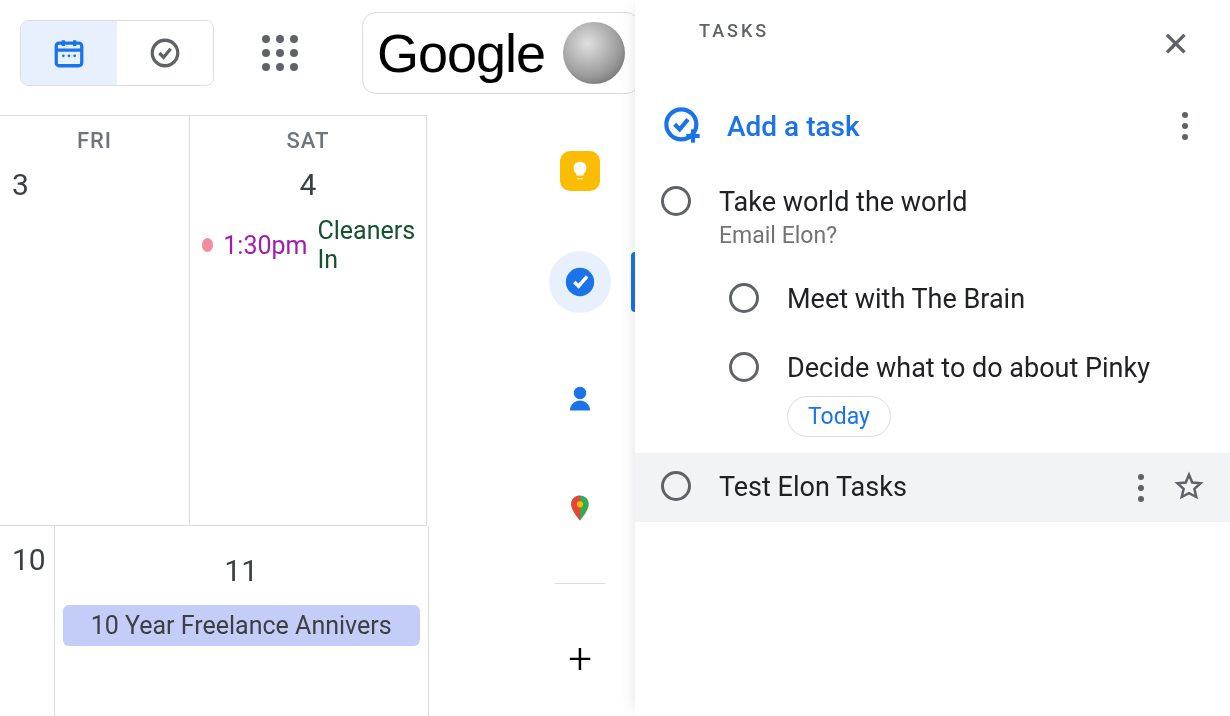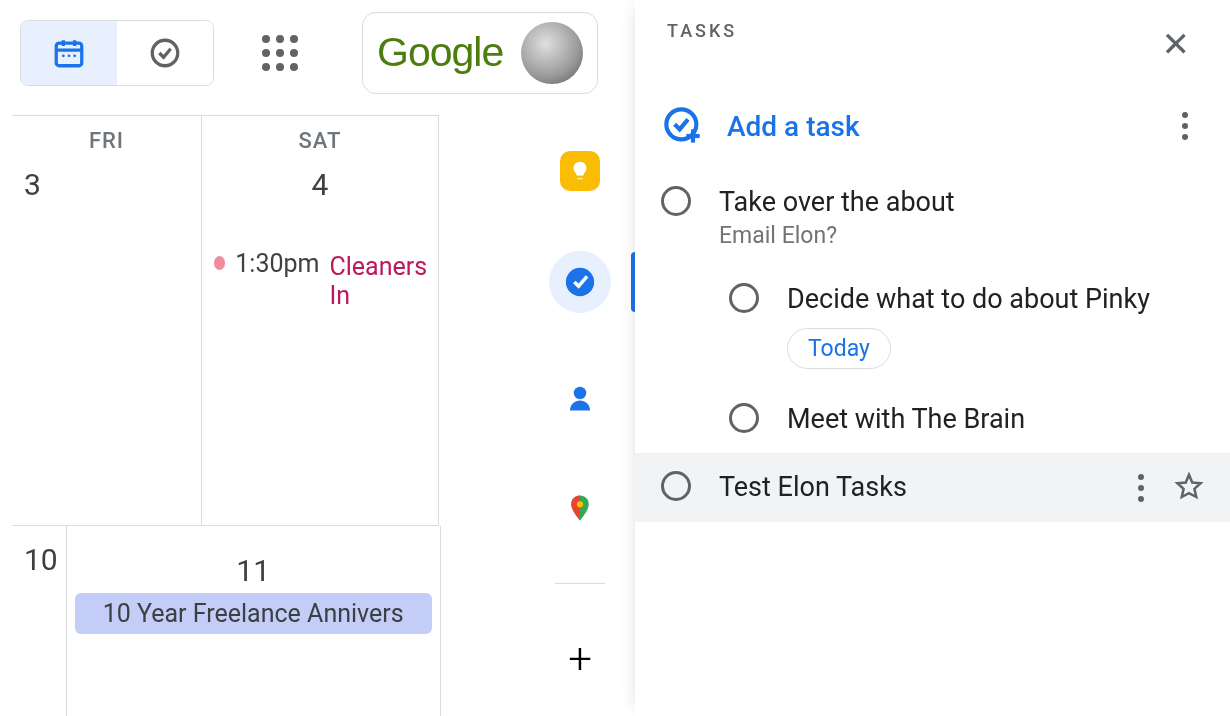--- a/index.html
+++ b/index.html
@@ -8,54 +8,54 @@
   
   .topbar { display: flex; align-items: center; height: 105px; padding: 20px; gap: 10px; }
   .view-toggle { display: inline-flex; border: 1px solid #dadce0; border-radius: 8px; overflow: hidden; }
   .view-btn { width: 96px; height: 64px; display:flex; align-items:center; justify-content:center; background:#fff; cursor:pointer; }
   .view-btn.active { background:#e8f0fe; }
   .view-btn svg { width: 34px; height: 34px; }
   .apps-btn { width: 64px; height:64px; display:flex; align-items:center; justify-content:center; margin-left: 24px; cursor:pointer;}
   .apps-grid { display:grid; grid-template-columns:repeat(3,8px); grid-template-rows:repeat(3,8px); gap:6px;}
   .apps-grid span { background:#5f6368; border-radius:50%; width:8px; height:8px;}
   .account-pill { margin-left: 40px; display:flex; align-items:center; gap:18px; border:1px solid #dadce0; border-radius: 14px; padding: 8px 14px; height: 82px; }
-  .google-logo { font-size: 41px; color:#4d7c0f; font-weight:500; letter-spacing: -1px; font-family: 'Product Sans', Arial; }
+  .google-logo { font-size: 54px; color:#000000; font-weight:500; letter-spacing: -1px; font-family: 'Product Sans', Arial; }
   .avatar { width:62px; height:62px; border-radius:50%; background: radial-gradient(circle at 40% 35%, #e0e0e0 0%, #999 60%, #555 100%); }
 
   
-  .calendar { position:absolute; top:115px; left:12px; width: 427px; bottom:0; border-top:1px solid #dadce0;}
+  .calendar { position:absolute; top:115px; left:0; width: 427px; bottom:0; border-top:1px solid #dadce0;}
   .cal-row { display:flex; border-bottom:1px solid #dadce0; height: 410px; }
   .cal-row:last-child { border-bottom:none; height: 200px;}
   .cal-cell { border-right:1px solid #dadce0; padding:12px 8px; position:relative;}
   .cal-cell:first-child { width:190px; }
   .cal-cell:last-child { flex:1; border-right:1px solid #dadce0;}
   .day-label { font-size: 22px; color:#70757a; font-weight:500; letter-spacing:1px; text-align:center;}
   .day-num { font-size: 30px; color:#3c4043; text-align:center; margin-top:14px;}
   .day-num.left { text-align:left; padding-left:4px; }
   .event { display:flex; align-items:center; gap:10px; margin-top: 14px; font-size:25px; padding-left:4px;}
   .event-dot { width:14px; height:14px; border-radius:50%; background:#f28b9b;}
-  .event-time { color:#404040; }
-  .event-title { color:#be185d;margin-top:36px; }
-  .event-chip { background:#c3cdf7; color:#3c4043; border-radius:6px; padding:6px 28px; font-size:25px; margin-top:5px; white-space:nowrap; overflow:hidden; text-overflow:clip;}
+  .event-time { color:#a21caf; }
+  .event-title { color:#14532d; }
+  .event-chip { background:#c3cdf7; color:#3c4043; border-radius:6px; padding:6px 28px; font-size:25px; margin-top:17px; white-space:nowrap; overflow:hidden; text-overflow:clip;}
 
   
   .rail { position:absolute; top:115px; left:525px; width:110px; bottom:0; display:flex; flex-direction:column; align-items:center; padding-top:36px; gap: 60px; }
   .rail-item { width:50px; height:50px; display:flex; align-items:center; justify-content:center; border-radius:50%; cursor:pointer; position:relative;}
   .rail-item.keep { background:#fbbc04; border-radius:10px; width:40px; height:40px;}
   .rail-item.keep svg { fill:#fff; width:22px; height:22px;}
   .rail-item.tasks { background:#e8f0fe; width:62px; height:62px;}
   .rail-item.tasks svg { width:34px; height:34px;}
   .rail-indicator { position:absolute; right:-28px; top:50%; transform:translateY(-50%); width:8px; height:60px; background:#1a73e8; border-radius:4px 0 0 4px;}
   .rail-divider { width:50px; height:1px; background:#dadce0; margin-top: -10px; margin-bottom:-10px;}
   .rail-plus { font-size:42px; color:#000; font-weight:300; line-height:1;}
 
   
   .tasks-panel { position:absolute; top:0; left:635px; right:0; bottom:0; background:#fff; box-shadow: -6px 0 16px -8px rgba(0,0,0,0.15); }
   .tasks-head { padding: 20px 32px 24px; display:flex; align-items:flex-start; justify-content:space-between;}
-  .tasks-head-left { display:flex; flex-direction:row; gap:14px;}
+  .tasks-head-left { display:flex; flex-direction:row; gap:14px;margin-left:32px;}
   .tasks-label { font-size:18px; color:#5f6368; letter-spacing:3px; font-weight:500;}
   .tasks-list-sel { display:flex; align-items:center; gap:14px; cursor:pointer;}
   .tasks-list-name { font-size:30px; color:#3c4043;}
   .close-x { font-size:34px; color:#5f6368; cursor:pointer; padding:4px 8px; font-weight:300;}
   
   .add-row { display:flex; align-items:center; justify-content:space-between; padding: 12px 34px 20px 28px;}
   .add-left { display:flex; align-items:center; gap:24px; cursor:pointer;}
   .add-icon { width:40px; height:40px;}
   .add-text { font-size:28px; color:#1a73e8; font-weight:500;}
   .kebab { display:flex; flex-direction:column; gap:5px; cursor:pointer; padding:8px;}
@@ -200,35 +200,35 @@
       <span></span>
         <span></span>
         <span></span>
     </div>
   </div>
 
   <div class="task-list">
     <div class="task-item">
       <div class="task-circle"></div>
       <div class="task-body">
-        <div class="task-title">Take over the about</div>
+        <div class="task-title">Take world the world</div>
         <div class="task-desc">Email Elon?</div>
+      </div>
+    </div>
+    <div class="task-item sub">
+      <div class="task-circle"></div>
+      <div class="task-body">
+        <div class="task-title">Meet with The Brain</div>
       </div>
     </div>
     <div class="task-item sub">
       <div class="task-circle"></div>
       <div class="task-body">
         <div class="task-title">Decide what to do about Pinky</div>
         <div><span class="task-chip">Today</span></div>
-      </div>
-    </div>
-    <div class="task-item sub">
-      <div class="task-circle"></div>
-      <div class="task-body">
-        <div class="task-title">Meet with The Brain</div>
       </div>
     </div>
     <div class="task-item hover">
       <div class="task-circle"></div>
       <div class="task-body">
         <div class="task-title">Test Elon Tasks</div>
       </div>
       <div class="task-actions">
         <div class="kebab">
             <span></span>

